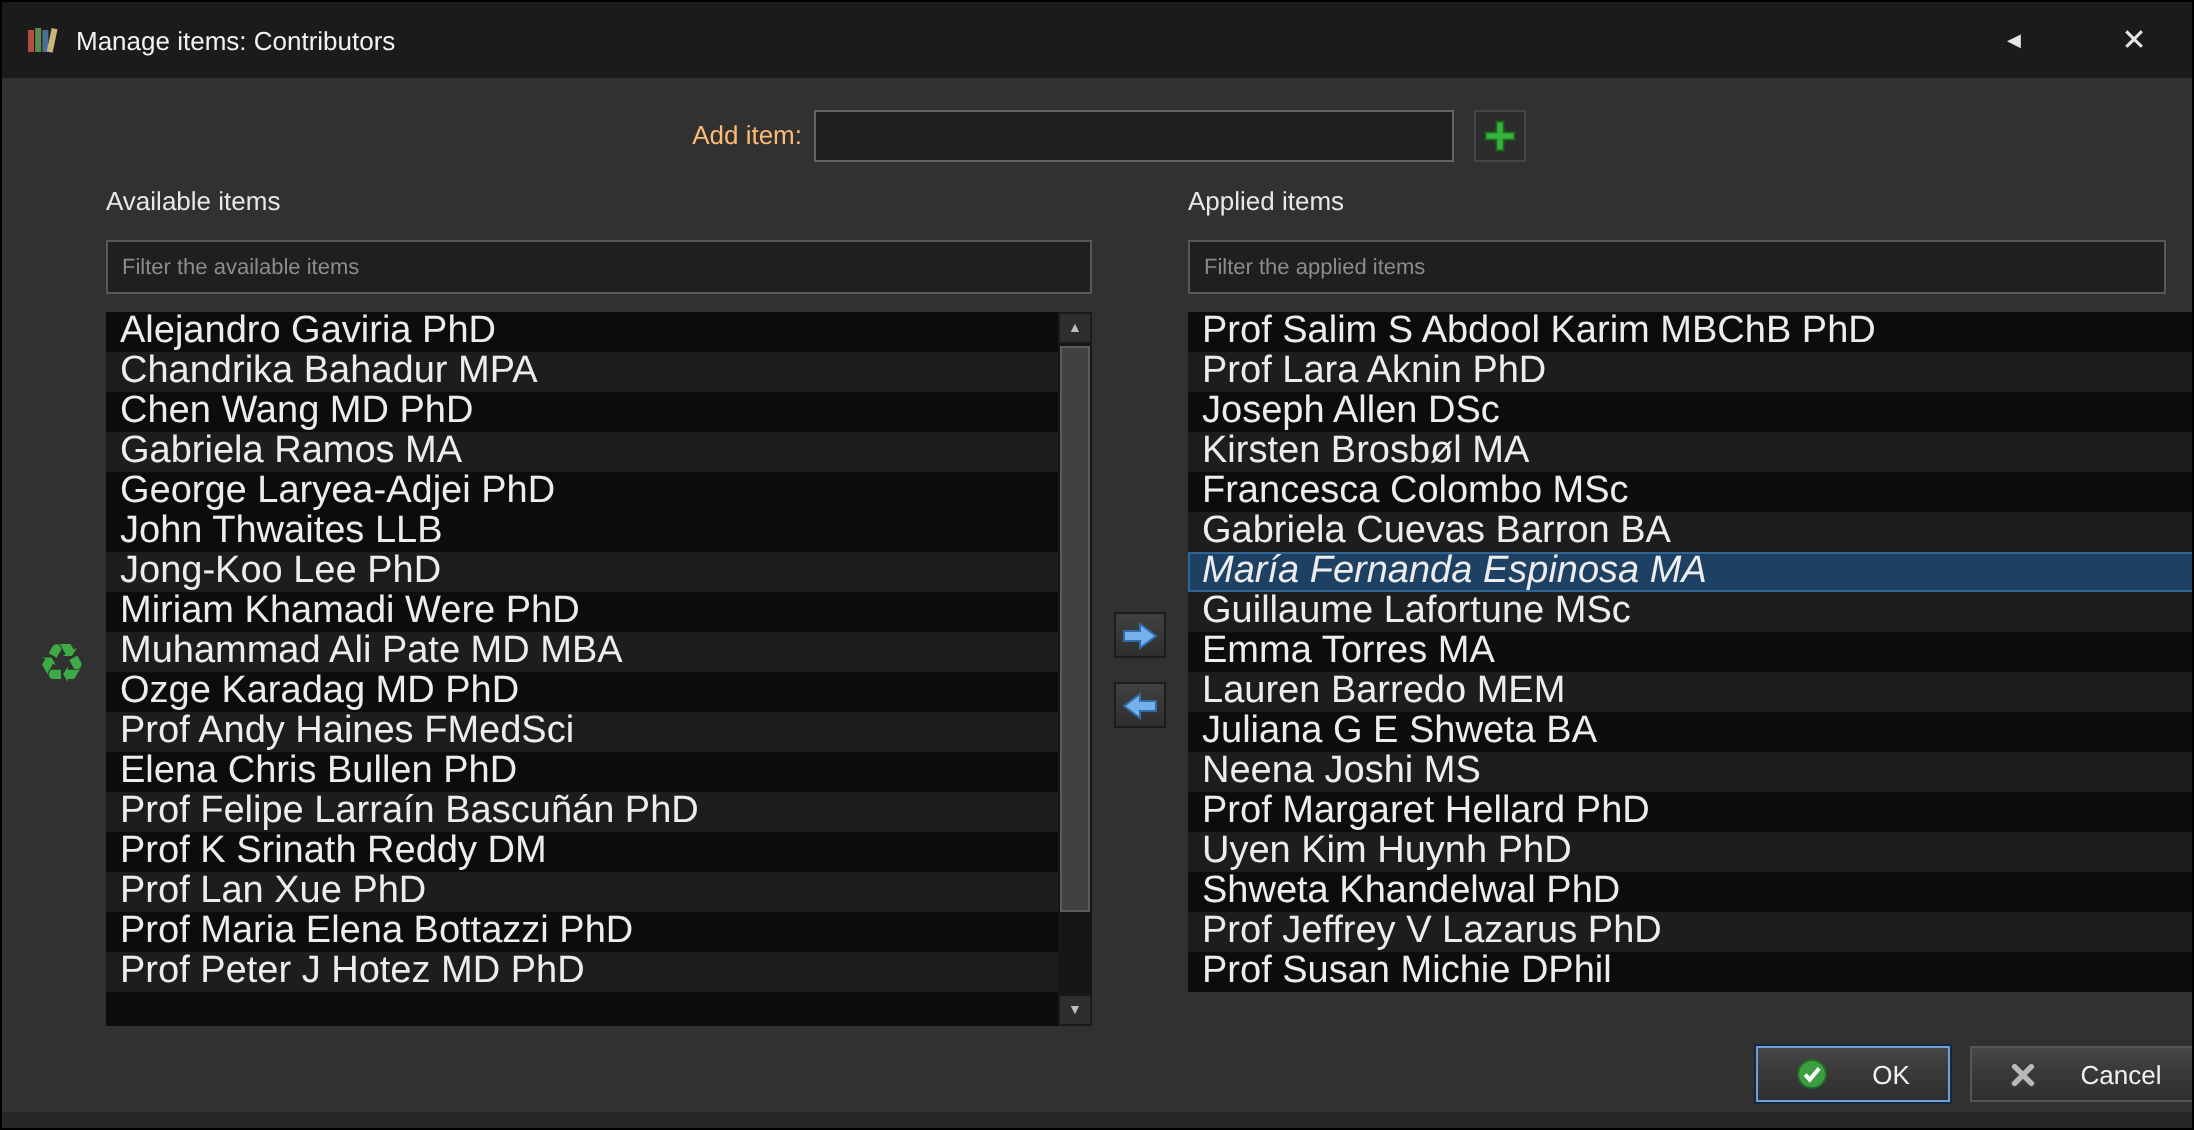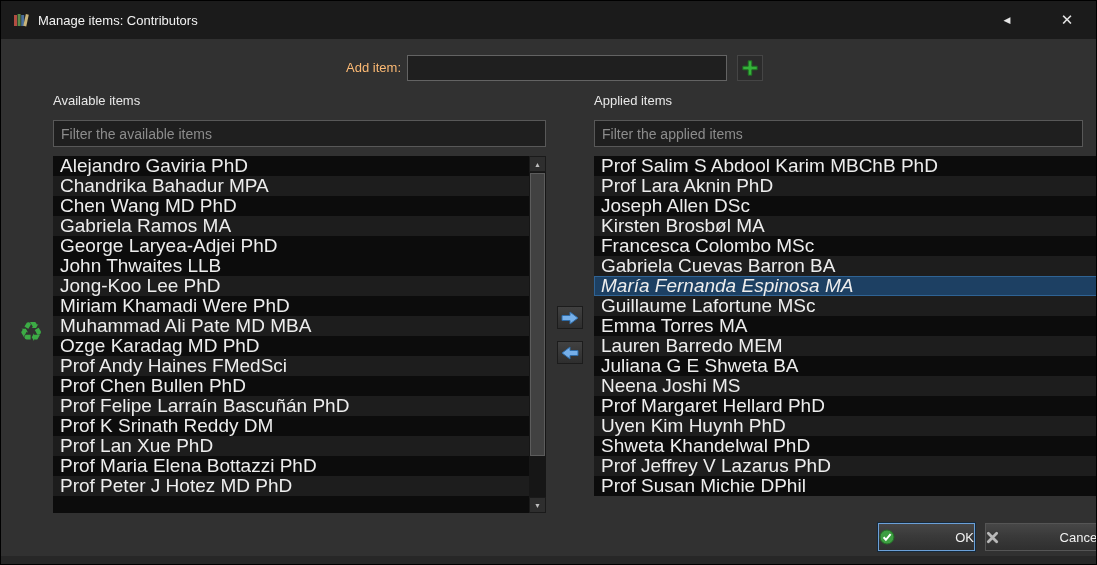--- a/index.html
+++ b/index.html
@@ -16,21 +16,21 @@
 
   
   .add-label { position: absolute; left: 290px; top: 54px; width: 110px; height: 26px; line-height: 26px; text-align: right; color: #fdba74; font-size: 13px; }
   .add-input { position: absolute; left: 406px; top: 54px; width: 320px; height: 26px; background: #1f1f1f; border: 1px solid #636363; color: #e8e8e8; font-size: 13px; padding: 0 6px; outline: none; font-family: "Liberation Sans", sans-serif; }
   .add-btn { position: absolute; left: 736px; top: 54px; width: 26px; height: 26px; background: #2b2b2b; border: 1px solid #454545; display: flex; align-items: center; justify-content: center; }
 
   
   .panel-header { position: absolute; top: 92px; color: #e8e8e8; font-size: 13px; }
   .hdr-available { left: 52px; }
   .hdr-applied { left: 593px; }
-  .filter-input { position: absolute; top: 119px; height: 27px; background: #1f1f1f; border: 1px solid #585858; color: #e8e8e8; font-size: 14px; padding: 0 7px; outline: none; font-family: "Liberation Sans", sans-serif; }
+  .filter-input { position: absolute; top: 119px; height: 27px; background: #1f1f1f; border: 1px solid #585858; color: #e8e8e8; font-size: 11px; padding: 0 7px; outline: none; font-family: "Liberation Sans", sans-serif; }
   .filter-input::placeholder { color: #8c8c8c; opacity: 1; }
   .filter-available { left: 52px; width: 493px; }
   .filter-applied { left: 593px; width: 489px; }
 
   
   .list { position: absolute; top: 155px; overflow: hidden; background: #0c0c0c; }
   .list-available { left: 52px; width: 493px; height: 357px; }
   .list-applied { left: 593px; width: 551px; height: 341px; background: transparent; }
   .row { height: 20px; line-height: 20px; font-size: 19px; color: #ededed; padding-left: 7px; background: #0c0c0c; white-space: nowrap; overflow: hidden; }
   .row.alt { background: #1d1d1d; }
@@ -44,21 +44,21 @@
   .sb-down { bottom: 0; }
   .sb-thumb { position: absolute; left: 1px; width: 15px; top: 17px; height: 283px; background: #414141; border: 1px solid #5c5c5c; }
 
   
   .xfer { position: absolute; left: 556px; width: 26px; height: 23px; background: linear-gradient(#414141, #2e2e2e); border: 1px solid #1c1c1c; display: flex; align-items: center; justify-content: center; }
   .xfer-right { top: 305px; }
   .xfer-left { top: 340px; }
   .recycle { position: absolute; left: 15px; top: 315px; width: 30px; height: 32px; color: #3cab45; font-size: 27px; line-height: 32px; text-align: center; }
 
   
-  .btn { position: absolute; top: 522px; height: 28px; display: flex; align-items: center; justify-content: space-between; gap: 22px; background: linear-gradient(#474747, #3a3a3a 45%, #2f2f2f); color: #f1f1f1; font-size: 13px; border: 1px solid #555; }
+  .btn { position: absolute; top: 522px; height: 28px; display: flex; align-items: center; justify-content: center; gap: 22px; background: linear-gradient(#474747, #3a3a3a 45%, #2f2f2f); color: #f1f1f1; font-size: 13px; border: 1px solid #555; }
   .btn-ok { left: 877px; width: 97px; border-color: #6ba0d8; box-shadow: 0 0 0 1px #16293a; }
   .btn-cancel { left: 984px; width: 116px; }
 
   .bottom-strip { position: absolute; left: 0; bottom: 0; width: 100%; height: 8px; background: #272727; }
 </style>
 </head>
 <body>
 
 <div class="window">
 
@@ -103,21 +103,21 @@
       <div class="row alt">Chandrika Bahadur MPA</div>
       <div class="row">Chen Wang MD PhD</div>
       <div class="row alt">Gabriela Ramos MA</div>
       <div class="row">George Laryea-Adjei PhD</div>
       <div class="row">John Thwaites LLB</div>
       <div class="row alt">Jong-Koo Lee PhD</div>
       <div class="row">Miriam Khamadi Were PhD</div>
       <div class="row alt">Muhammad Ali Pate MD MBA</div>
       <div class="row">Ozge Karadag MD PhD</div>
       <div class="row alt">Prof Andy Haines FMedSci</div>
-      <div class="row">Prof Chen Bullen PhD</div>
+      <div class="row">Elena Chris Bullen PhD</div>
       <div class="row alt">Prof Felipe Larraín Bascuñán PhD</div>
       <div class="row">Prof K Srinath Reddy DM</div>
       <div class="row alt">Prof Lan Xue PhD</div>
       <div class="row">Prof Maria Elena Bottazzi PhD</div>
       <div class="row alt">Prof Peter J Hotez MD PhD</div>
     </div>
 
   <div class="list list-applied">
 
   <div class="row">Prof Salim S Abdool Karim MBChB PhD</div>

